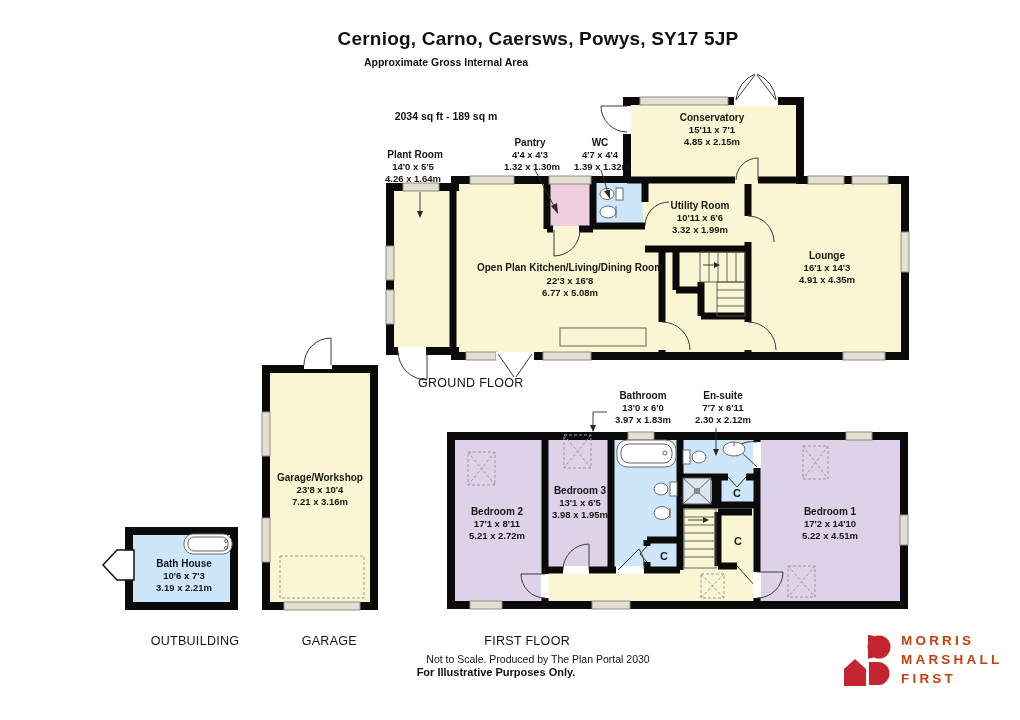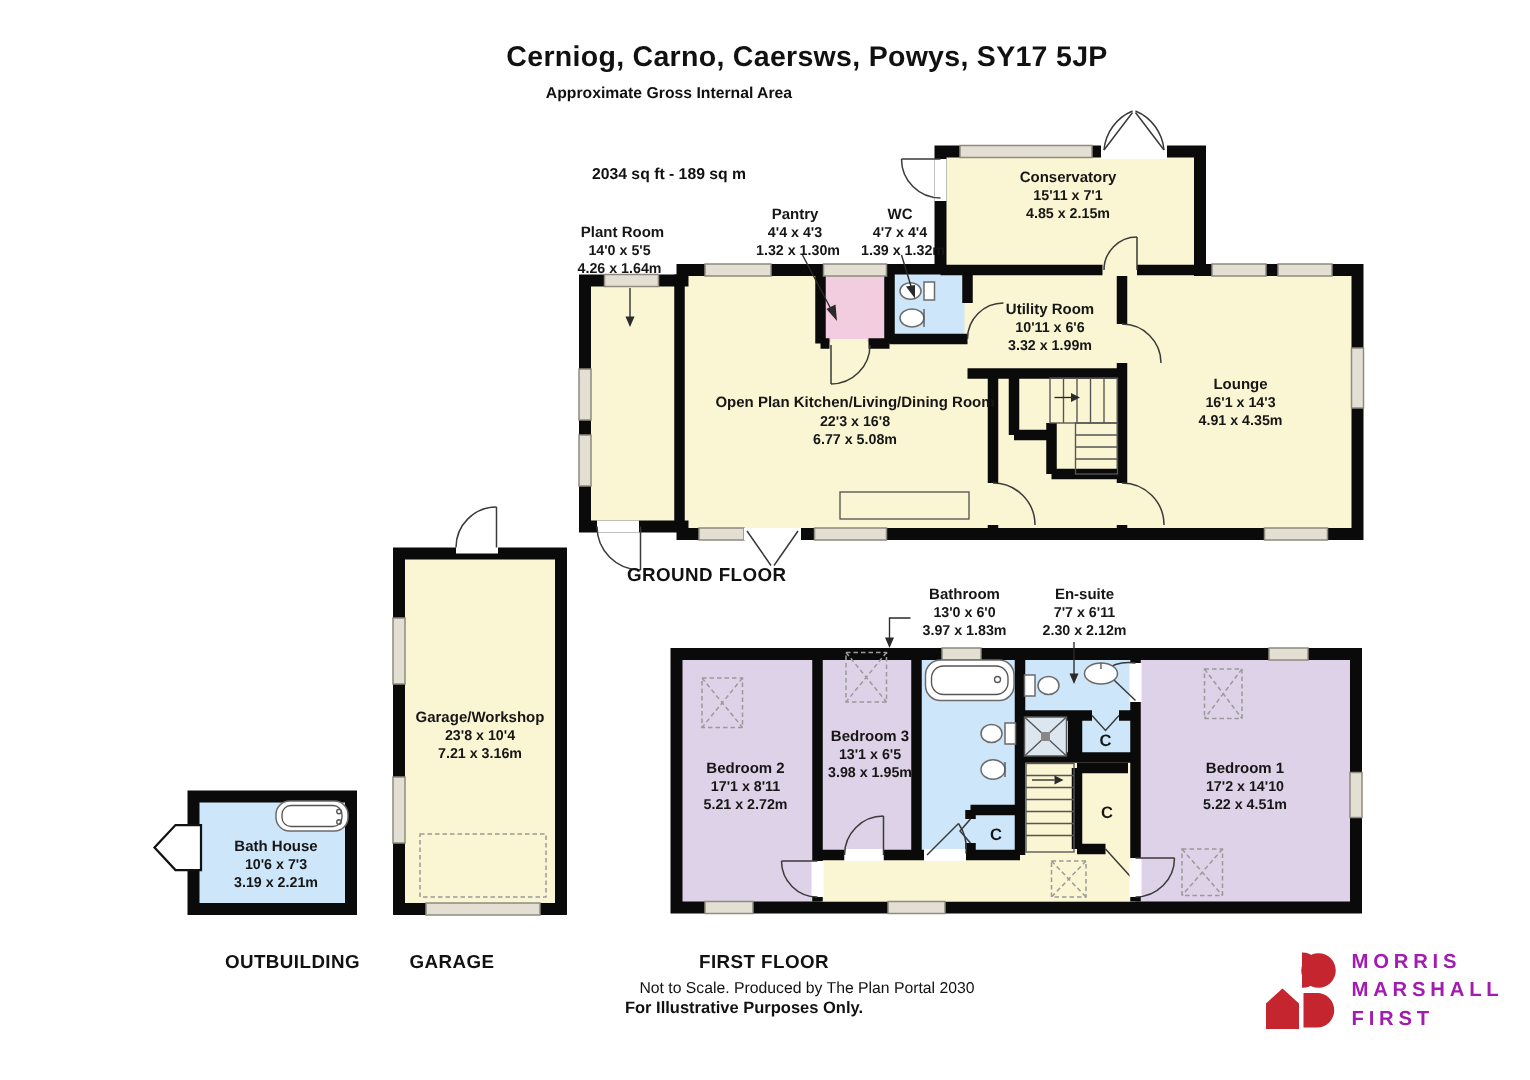--- a/index.html
+++ b/index.html
@@ -2,29 +2,29 @@
 <html><head>
 <meta charset="utf-8">
 <style>
   html,body{margin:0;padding:0;background:#fff;}
   #page{position:relative;width:1020px;height:720px;background:#ffffff;overflow:hidden;
         font-family:"Liberation Sans",sans-serif;color:#111;}
   .abs{position:absolute;padding-left:28px;}
   #title{top:28px;left:0;width:1020px;text-align:center;font-size:19px;font-weight:bold;letter-spacing:.2px;}
   .sub{left:0;width:836px;text-align:center;font-weight:bold;font-size:10.5px;}
   #sub1{top:56px;} #sub2{top:68px;margin-top:42px;}
-  .section-label{font-size:12.5px;font-weight:bold;letter-spacing:.3px;}
+  .section-label{font-size:12.5px;font-weight:normal;letter-spacing:.3px;}
   #lbl-ground{left:390px;top:376px;}
   #lbl-outbuilding{left:104px;top:634px;width:126px;text-align:center;}
-  #lbl-garage{left:245px;top:634px;width:84px;text-align:left;}
-  #lbl-first{left:438px;top:634px;width:104px;text-align:left;}
+  #lbl-garage{left:245px;top:634px;width:84px;text-align:right;}
+  #lbl-first{left:438px;top:634px;width:104px;text-align:right;}
   #footer1{top:653px;left:0;width:1020px;text-align:center;font-size:10.5px;}
   #footer2{top:666px;left:0;width:936px;text-align:center;font-size:11px;font-weight:bold;}
   #logo{left:812px;top:631px;display:flex;gap:9px;align-items:flex-start;}
-  #logo-text{color:#a21caf;font-weight:bold;font-size:13.5px;letter-spacing:3.2px;line-height:19px;}
+  #logo-text{color:#c2410c;font-weight:bold;font-size:13.5px;letter-spacing:3.2px;line-height:19px;}
   svg{position:absolute;top:0;left:0;}
   svg text{font-family:"Liberation Sans",sans-serif;font-weight:bold;fill:#161616;}
   .rn{font-size:10px;text-anchor:middle;}
   .rd{font-size:9.5px;text-anchor:middle;}
   .cl{font-size:11px;text-anchor:middle;}
   .wall{stroke:#0A0A0A;stroke-width:7;stroke-linecap:butt;}
   .win{fill:#E3DFD2;stroke:#8f8b80;stroke-width:1;}
   .gap{fill:#FAF5D2;}
   .gapw{fill:#ffffff;}
   .arc{fill:none;stroke:#3a3a3a;stroke-width:1;}

